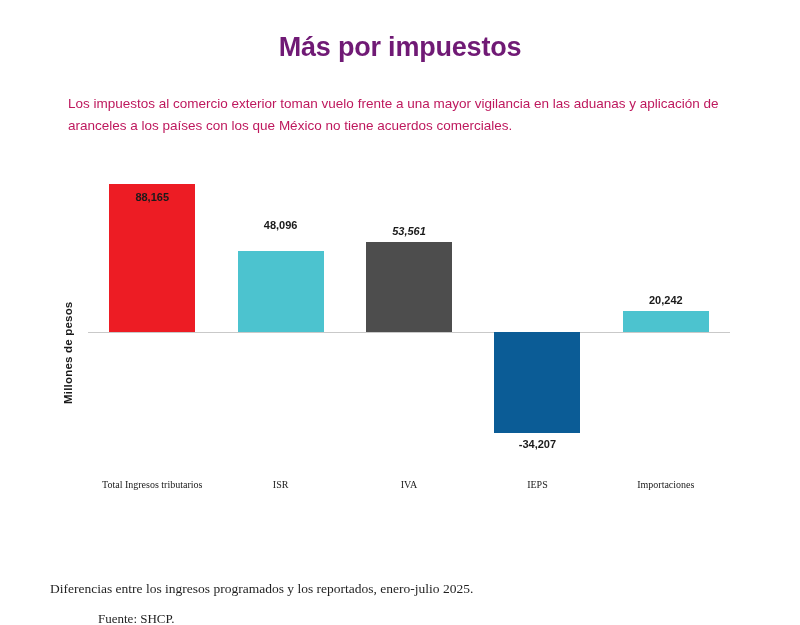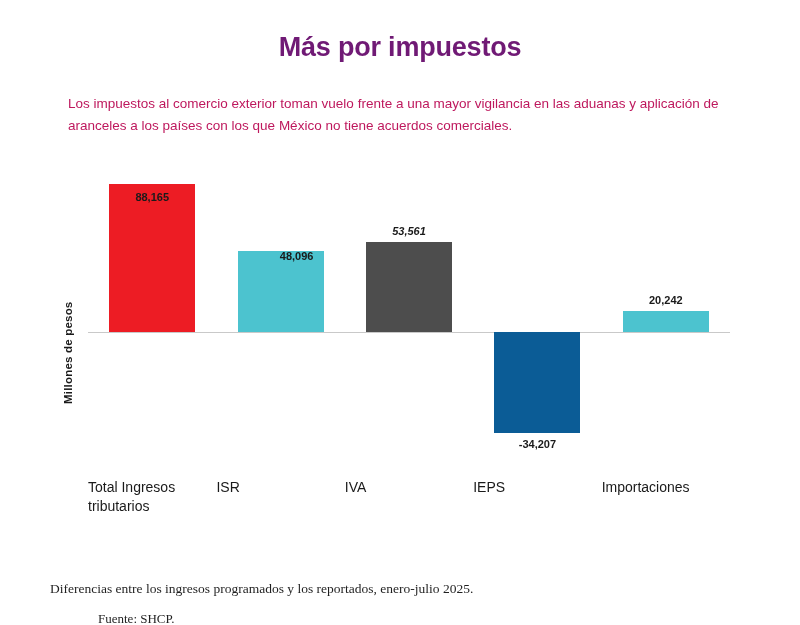--- a/index.html
+++ b/index.html
@@ -98,24 +98,25 @@
   }
   .xaxis {
     position: absolute;
     left: 88px;
     top: 322px;
     width: 642px;
     display: flex;
   }
   .xtick {
     flex: 1 1 0;
-    font-size: 14px;
+    text-align: center;
+    font-size: 10px;
     line-height: 1.4;
     color: #1a1a1a;
-    font-family: Liberation Sans, sans-serif;
+    font-family: Liberation Serif, serif;
   }
   .footer {
     position: absolute;
     left: 50px;
     bottom: 30px;
     width: 700px;
   }
   .note {
     font-size: 13.5px;
     color: #1f1f1f;
@@ -151,21 +152,21 @@
 
     <div class="plot">
       <div class="zeroline"></div>
       <div class="bars" id="bars">
           <div class="barcol">
             <div class="bar" style="background: rgb(237, 28, 36); height: 148px; top: 20px;"></div>
             <div class="bar-value" style="top: 19px; margin-top: 8px;">88,165</div>
           </div>
           <div class="barcol">
             <div class="bar" style="background: rgb(76, 195, 207); height: 81px; top: 87px;"></div>
-            <div class="bar-value" style="top: 86px; margin-left: 16px;">48,096</div>
+            <div class="bar-value" style="top: 55px;">48,096</div>
           </div>
           <div class="barcol">
             <div class="bar" style="background: rgb(77, 77, 77); height: 90px; top: 78px;"></div>
             <div class="bar-value" style="top: 61px; font-style: italic;">53,561</div>
           </div>
           <div class="barcol">
             <div class="bar" style="background: rgb(11, 92, 150); height: 101px; top: 168px;"></div>
             <div class="bar-value" style="top: 274px;">-34,207</div>
           </div>
           <div class="barcol">

